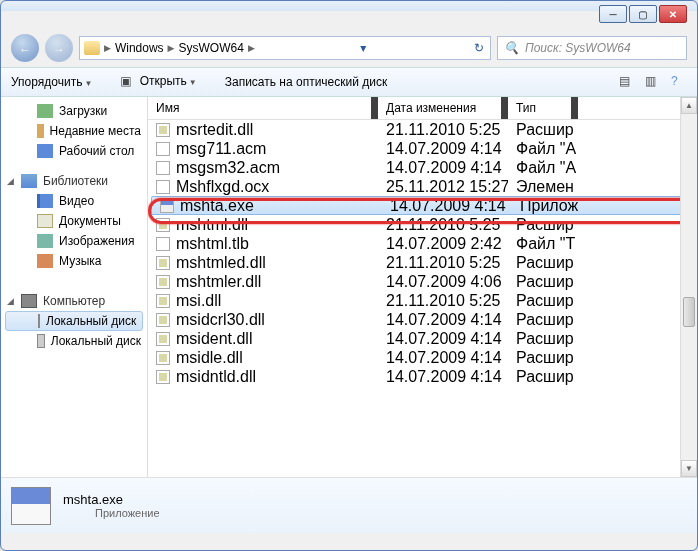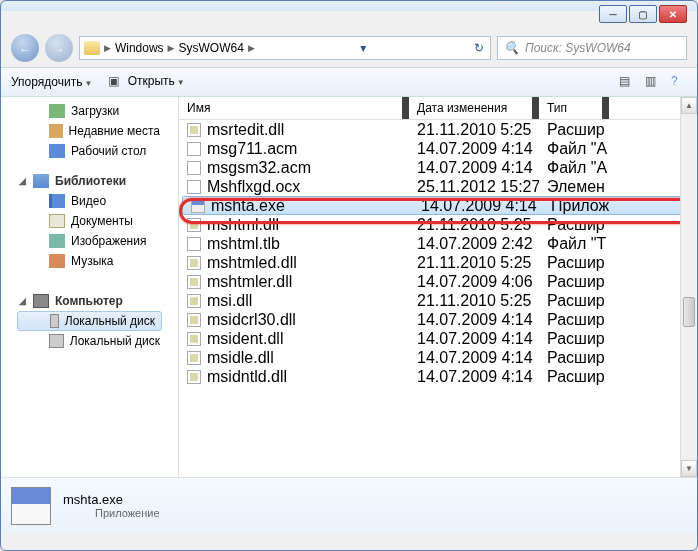--- a/index.html
+++ b/index.html
@@ -11,28 +11,28 @@
 .tbtn.close { background: linear-gradient(#f08080, #d04040); color: #fff; border-color: #a03030; font-weight: bold; }
 .navrow { display: flex; align-items: center; padding: 4px 10px; gap: 6px; margin-top: 18px; height: 38px; }
 .navbtn { width: 28px; height: 28px; border-radius: 50%; background: radial-gradient(circle at 40% 30%, #aaccee, #4a7abf 70%); display: flex; align-items: center; justify-content: center; color: #fff; font-weight: bold; font-size: 12px; cursor: pointer; opacity: .6; }
 .navbtn.fwd { opacity: .4; }
 .breadcrumb { flex: 1; height: 24px; background: #fff; border: 1px solid #b0c0d8; display: flex; align-items: center; padding: 0 4px; gap: 4px; font-size: 12px; }
 .breadcrumb .sep { color: #666; font-size: 9px; }
 .breadcrumb .folder-icon { width: 16px; height: 14px; background: linear-gradient(#ffe9a8, #e8c260); border-radius: 2px; }
 .breadcrumb .refresh { margin-left: auto; margin-right: 2px; color: #2a5a9a; }
 .search { width: 190px; height: 24px; background: #fff; border: 1px solid #b0c0d8; display: flex; align-items: center; padding: 0 6px; gap: 6px; color: #888; font-style: italic; }
 .search .mag { color: #336; }
-.toolbar { display: flex; align-items: center; height: 30px; padding: 0 10px; gap: 16px; background: linear-gradient(#f8fbff, #e8f0fa); border-top: 1px solid #cdd; border-bottom: 1px solid #cdd; font-size: 12px; }
+.toolbar { display: flex; align-items: center; height: 30px; padding: 0 10px; gap: 28px; background: linear-gradient(#f8fbff, #e8f0fa); border-top: 1px solid #cdd; border-bottom: 1px solid #cdd; font-size: 12px; }
 .toolbar .drop { font-size: 8px; margin-left: 2px; color: #555; }
 .toolbar .right { margin-left: auto; display: flex; gap: 10px; align-items: center; }
 .tb-icon { width: 16px; height: 16px; display: inline-block; opacity: .7; }
 .content { display: flex; height: 380px; }
-.sidebar { width: 178px; background: #fff; border-right: 1px solid #ddd; overflow: hidden; padding: 4px 12px; }
+.sidebar { width: 147px; background: #fff; border-right: 1px solid #ddd; overflow: hidden; padding: 4px 0; }
 .side-item { display: flex; align-items: center; gap: 6px; padding: 2px 6px 2px 22px; height: 20px; white-space: nowrap; overflow: hidden; position: relative; }
-.side-item.header { font-weight: bold; color: #333; padding-left: 20px; }
+.side-item.header { font-weight: normal; color: #333; padding-left: 20px; }
 .side-item.header::before { content: "▷"; position: absolute; left: 6px; font-size: 9px; color: #666; }
 .side-item.expanded::before { content: "◢"; }
 .side-item.child { padding-left: 36px; }
 .side-item.selected { background: linear-gradient(#e8f0fa, #d0e4f8); border: 1px solid #a8c8e8; border-radius: 3px; margin: 0 4px; padding-left: 32px; }
 .s-icon { width: 16px; height: 14px; display: inline-block; }
 .ico-download { background: #7ab87a; }
 .ico-recent { background: #d8a860; }
 .ico-desktop { background: #5a8ad8; }
 .ico-lib { background: linear-gradient(#7aa8d8,#5a8ad8); }
 .ico-vid { background: #5a8ad8; border-left: 3px solid #3a6ab8; }
@@ -96,20 +96,21 @@
     </div>
     <div class="search">
       <span class="mag">🔍</span>
       <span>Поиск: SysWOW64</span>
     </div>
   </div>
 
   <div class="toolbar">
     <span><span>Упорядочить</span><span class="drop">▼</span></span>
     <span><span class="tb-icon">▣</span> <span>Открыть</span><span class="drop">▼</span></span>
+    <span><span>Записать на оптический диск</span></span>
     <div class="right">
       <span class="tb-icon">▤</span>
       <span class="tb-icon">▥</span>
       <span class="tb-icon" style="color:#2a6ad8;">?</span>
     </div>
   </div>
 
   <div class="content">
     <div class="sidebar">
       <div class="side-item child">

